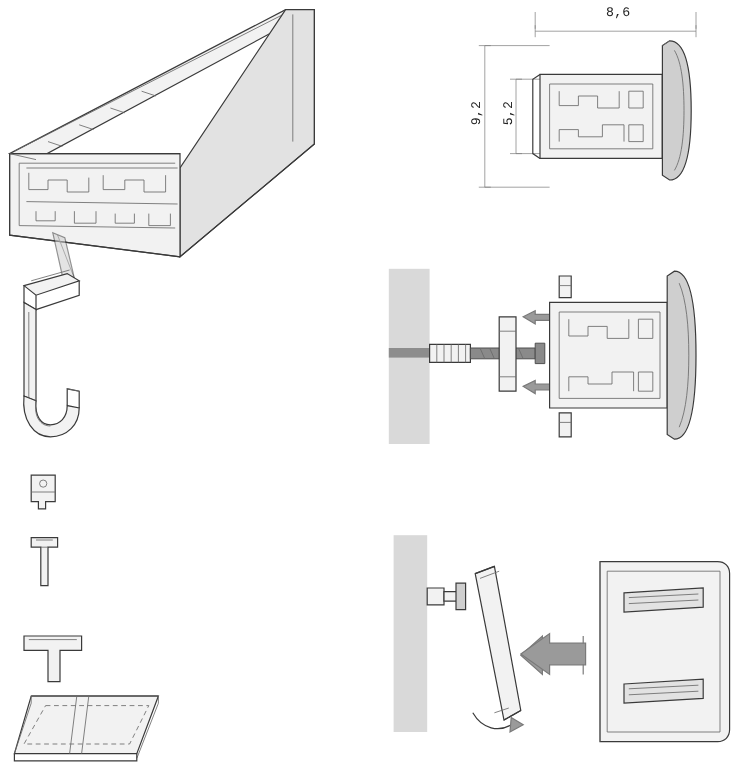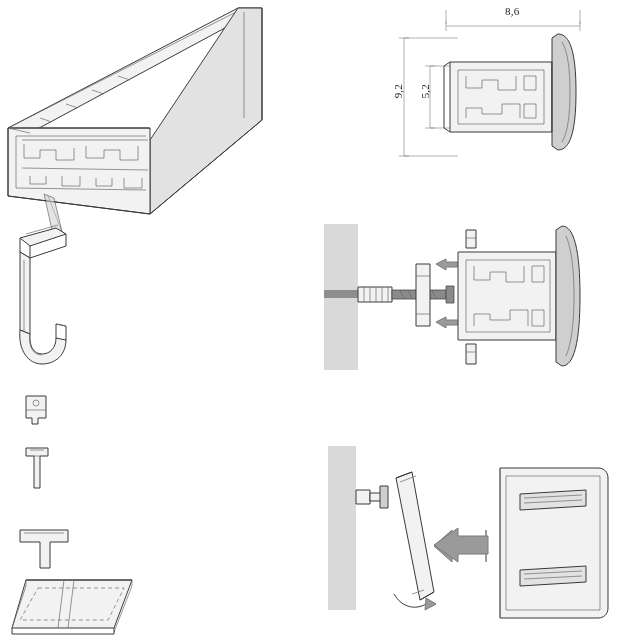--- a/index.html
+++ b/index.html
@@ -16,21 +16,21 @@
     height: 643px;
     background: #ffffff;
     overflow: hidden;
   }
   .panel {
     position: absolute;
   }
   svg { display: block; overflow: visible; }
   .dimlabel {
     position: absolute;
-    font-family: Liberation Serif, serif;
+    font-family: Liberation Mono, monospace;
     font-size: 11px;
     color: #222222;
     letter-spacing: 0.2px;
     white-space: nowrap;
   }
   .vert {
     writing-mode: vertical-rl;
     transform: rotate(180deg);
   }
   .ln { fill: none; stroke: #3a3a3a; stroke-width: 1; }

